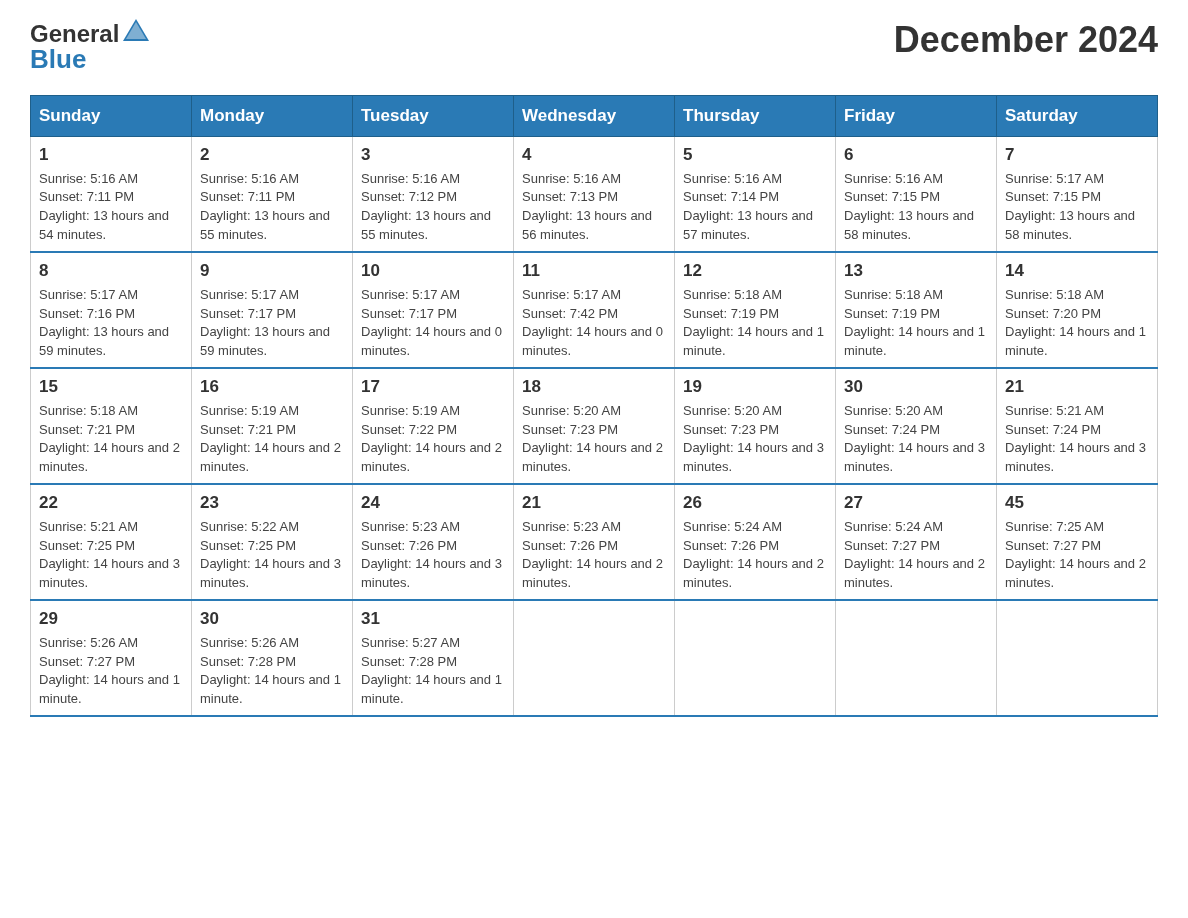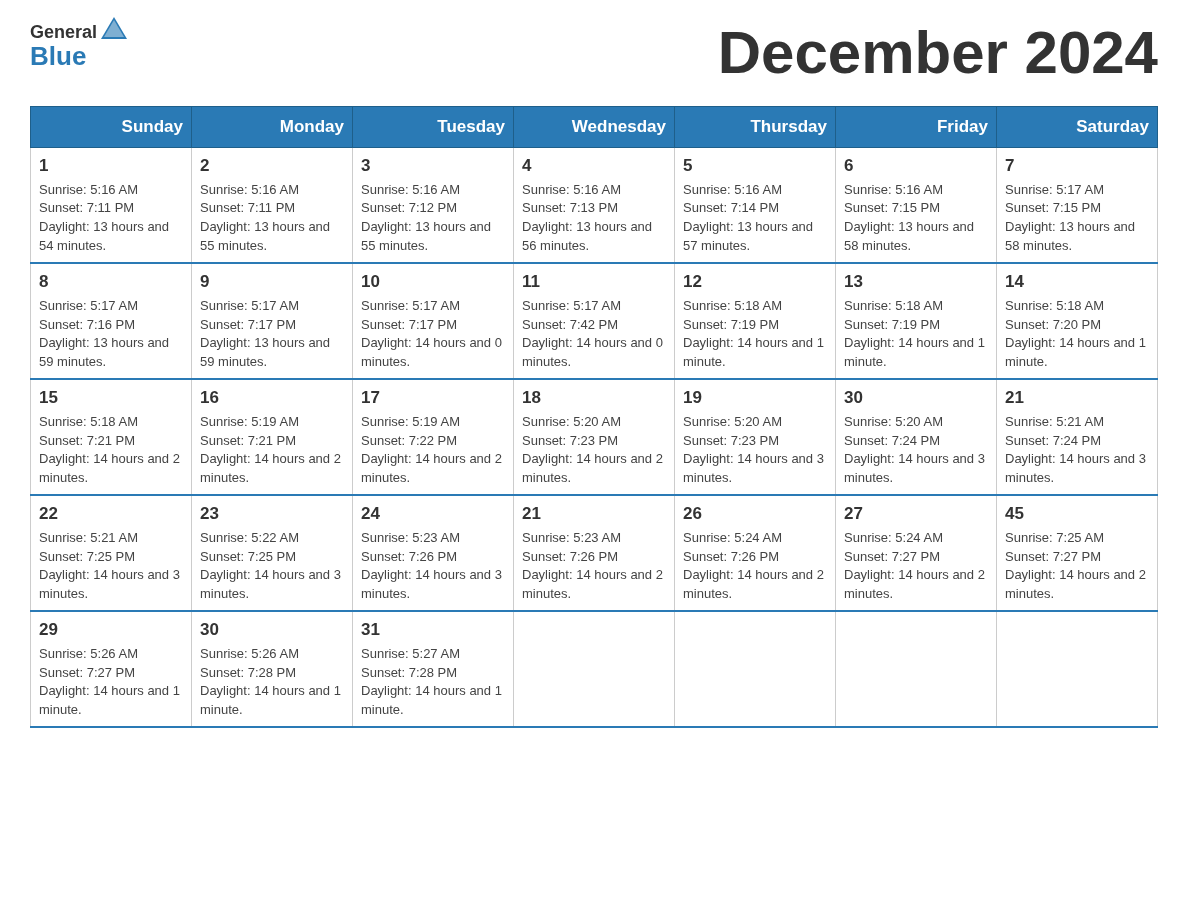--- a/index.html
+++ b/index.html
@@ -11,21 +11,21 @@
       width: 1188px;
       min-height: 918px;
     }
     .header-area {
       display: flex;
       justify-content: space-between;
       align-items: flex-start;
       margin-bottom: 20px;
     }
     .logo-text-general {
-      font-size: 18px;
+      font-size: 24px;
       font-weight: bold;
       color: #333;
     }
     .logo-text-blue {
       font-size: 22px;
       font-weight: bold;
       color: #1a6faf;
     }
     .logo-wrapper {
       display: flex;
@@ -38,42 +38,42 @@
     }
     .logo-bottom {
       display: flex;
       align-items: center;
       margin-top: -4px;
     }
     .title-area {
       text-align: right;
     }
     .calendar-title {
-      font-size: 60px;
+      font-size: 36px;
       font-weight: bold;
       color: #333;
       line-height: 1.1;
     }
     .calendar-subtitle {
       font-size: 22px;
       color: #555;
       margin-top: 4px;
     }
     table {
       width: 100%;
       border-collapse: collapse;
       table-layout: fixed;
     }
     thead tr th {
       background-color: #2a7ab5;
       color: #fff;
       font-size: 17px;
       font-weight: bold;
       padding: 10px 8px;
-      text-align: right;
+      text-align: left;
       border: 1px solid #1e5f8a;
     }
     tbody tr td {
       vertical-align: top;
       border: 1px solid #ccc;
       padding: 6px 8px;
       font-size: 13px;
       line-height: 1.45;
       height: 110px;
     }

